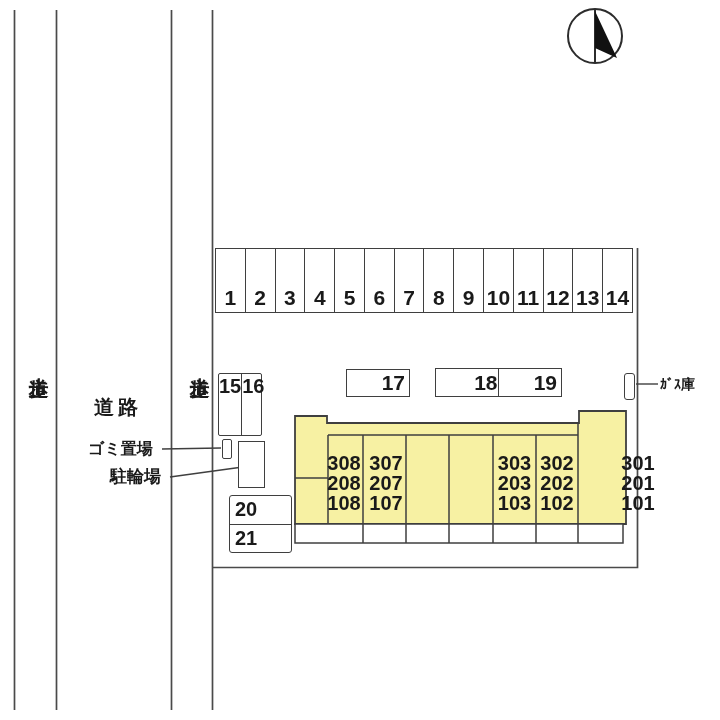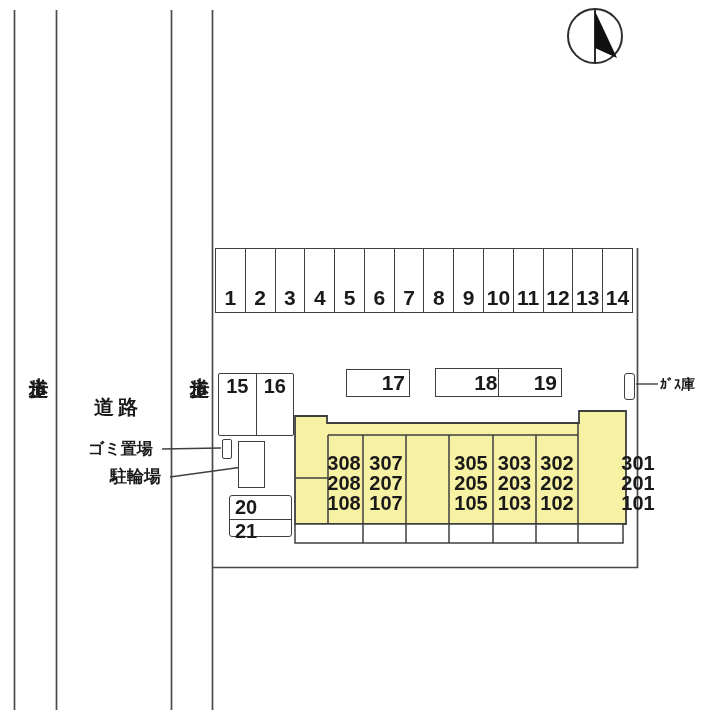--- a/index.html
+++ b/index.html
@@ -103,21 +103,21 @@
         <span>12</span>
       </div>
     <div class="pcell">
         <span>13</span>
       </div>
     <div class="pcell">
         <span>14</span>
       </div>
   </div>
 
-  <div class="box hpair" style="left:218px;top:373px;width:76px;height:63px;border-radius:2px;">
+  <div class="box hpair" style="left:218px;top:373px;width:44px;height:63px;border-radius:2px;">
     <div class="hcell">
         <span>15</span>
       </div>
     <div class="hcell">
         <span>16</span>
       </div>
   </div>
 
   <div class="box wcell" style="left:346px;top:369px;width:64px;height:28px;justify-content:flex-end;padding-right:4px;">
     <span>17</span>
@@ -125,21 +125,21 @@
 
   <div class="box" style="left:435px;top:368px;width:127px;height:29px;display:flex;">
     <div class="wcell" style="flex:1;border-right:1.5px solid #3f3f3f;padding-left:3px;">
       <span>18</span>
     </div>
     <div class="wcell" style="flex:1;justify-content:flex-end;padding-right:4px;">
       <span>19</span>
     </div>
   </div>
 
-  <div class="box vpair" style="left:229px;top:495px;width:63px;height:42px;border-radius:3px;">
+  <div class="box vpair" style="left:229px;top:495px;width:63px;height:58px;border-radius:3px;">
     <div class="vcell">
         <span>20</span>
       </div>
     <div class="vcell">
         <span>21</span>
       </div>
   </div>
 
   <div class="box" style="left:222px;top:439px;width:10px;height:20px;border-radius:2px;"></div>
   <div class="box" style="left:238px;top:441px;width:27px;height:47px;"></div>
@@ -152,25 +152,20 @@
   <div class="ucol" style="left:322px;width:44px;">
     <div>308</div>
     <div>208</div>
     <div>108</div>
   </div>
   <div class="ucol" style="left:354px;width:50px;margin-left:7px;">
     <div>307</div>
     <div>207</div>
     <div>107</div>
   </div>
-  <div class="ucol" style="left:449px;width:44px;">
-    <div>305</div>
-    <div>205</div>
-    <div>105</div>
-  </div>
   <div class="ucol" style="left:493px;width:43px;">
     <div>303</div>
     <div>203</div>
     <div>103</div>
   </div>
   <div class="ucol" style="left:536px;width:42px;">
     <div>302</div>
     <div>202</div>
     <div>102</div>
   </div>

